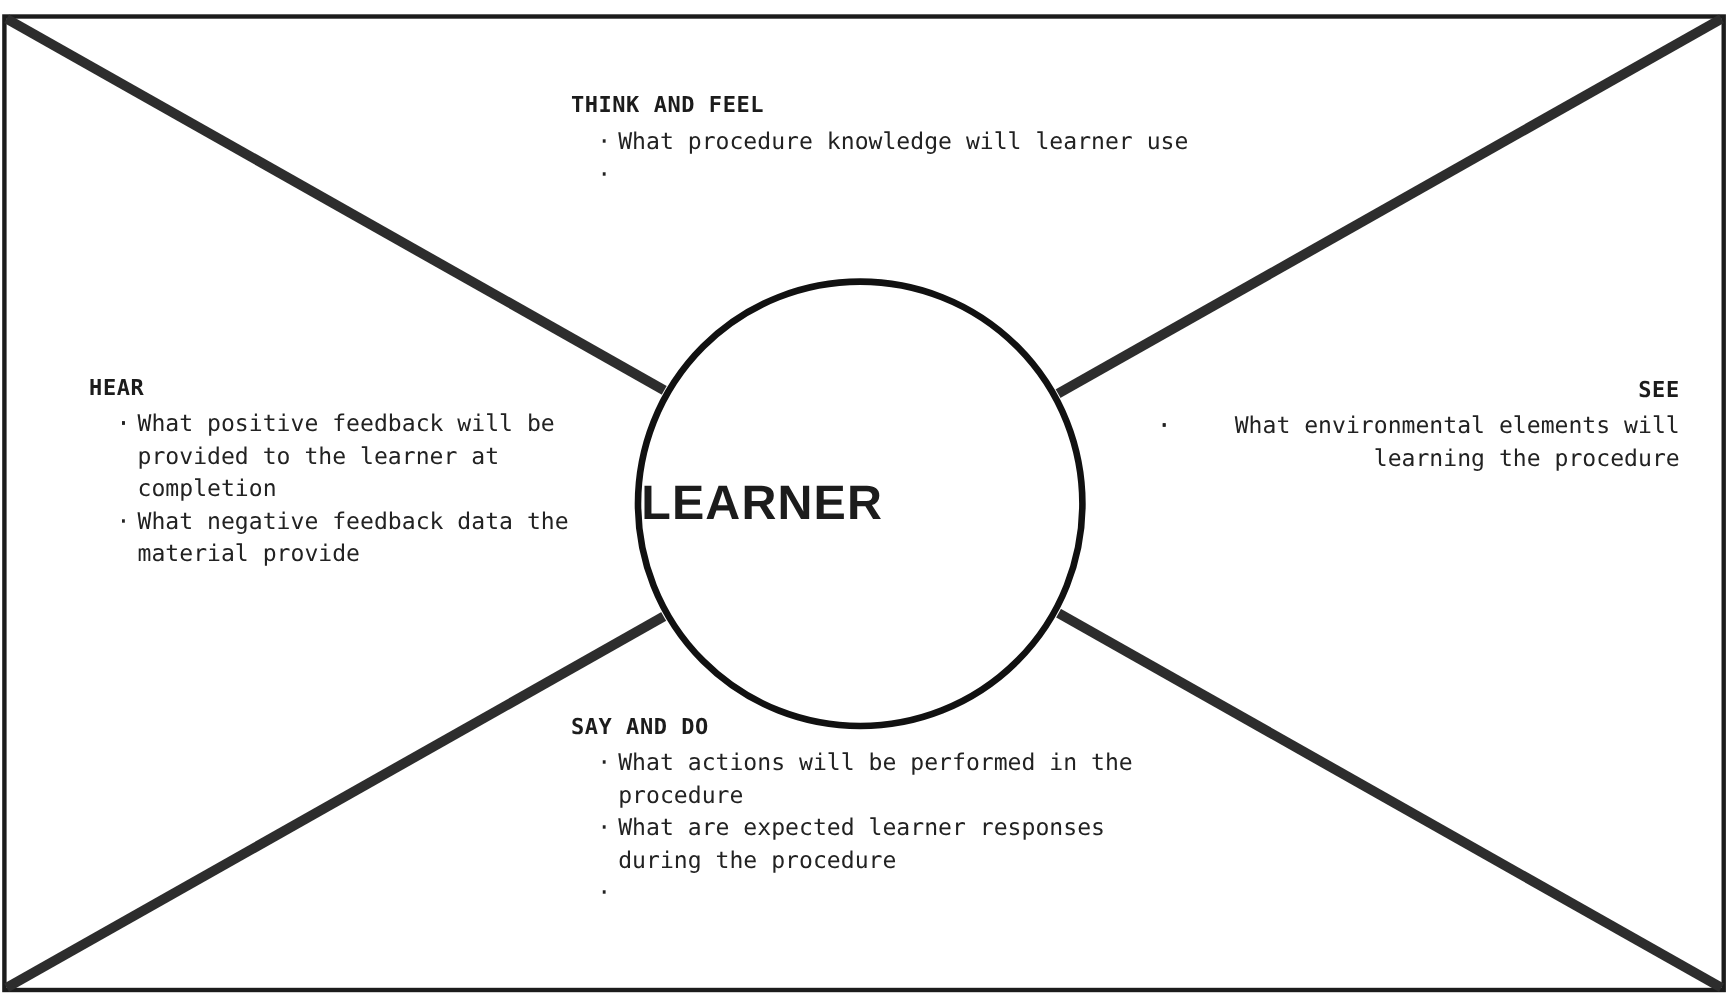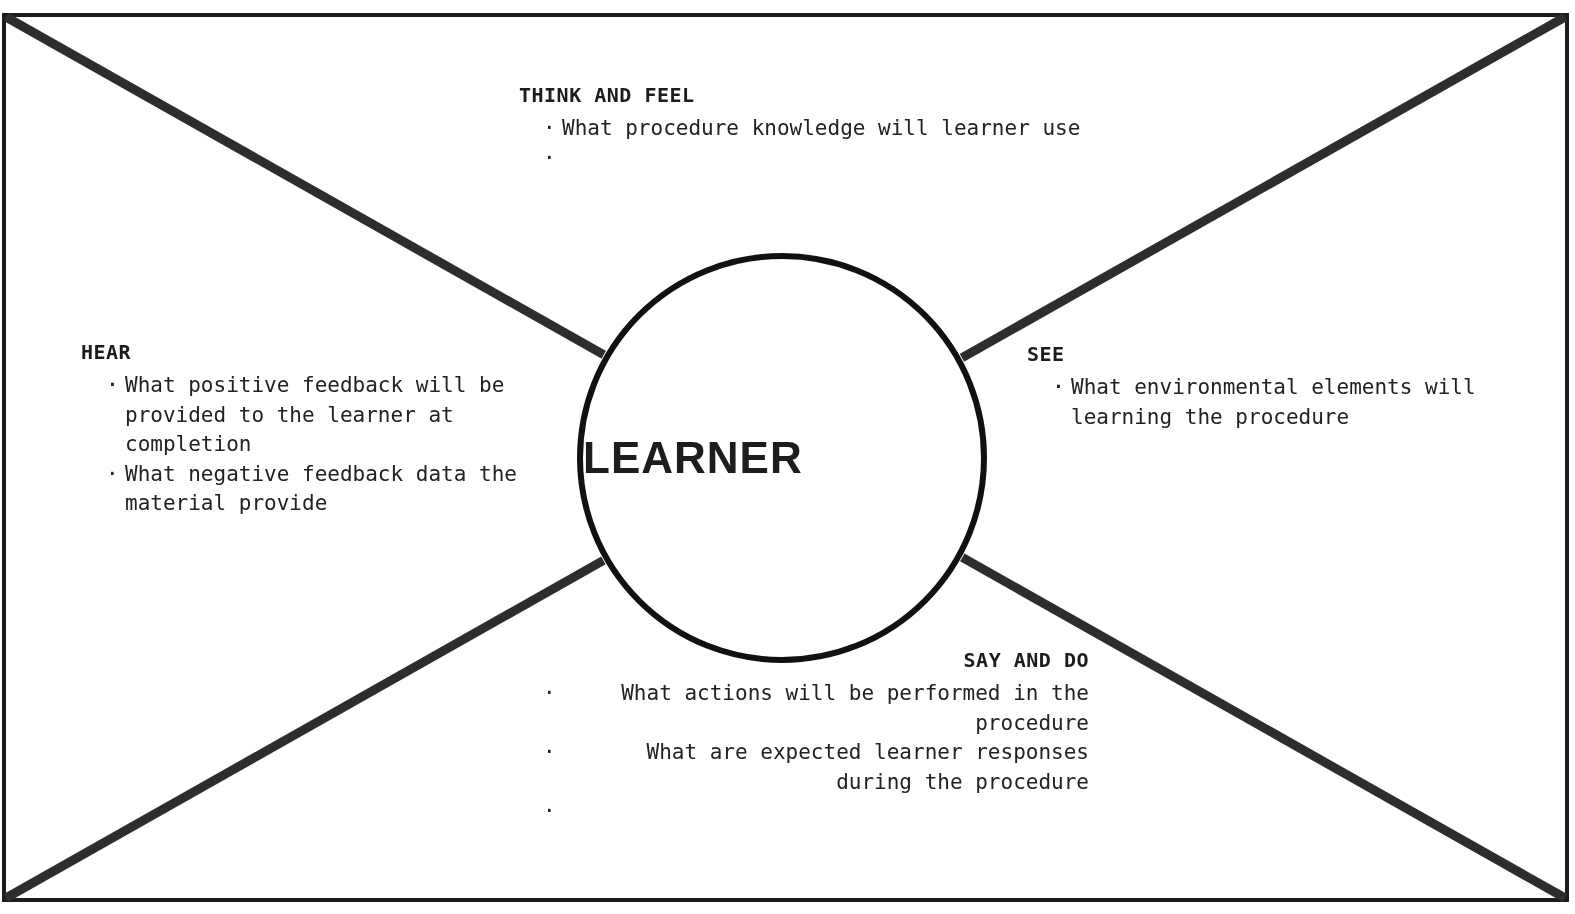--- a/index.html
+++ b/index.html
@@ -59,22 +59,22 @@
     top: 0;
     font-family: "DejaVu Sans Mono", monospace;
     font-size: 21px;
     line-height: 29.5px;
     color: #222222;
   }
 
   
   #q-think  { left: 519px;  top: 85px;  width: 640px; }
   #q-hear   { left: 33px;   top: 342px; width: 500px; margin-left: 48px; }
-  #q-see    { left: 1027px; top: 344px; width: 500px; }
-  #q-saydo  { left: 519px;  top: 650px; width: 570px; text-align: right; }
+  #q-see    { left: 1027px; top: 344px; width: 500px; text-align: right; }
+  #q-saydo  { left: 519px;  top: 650px; width: 570px; }
 
   #q-hear .quadrant-list,
   #q-see  .quadrant-list  { padding-left: 25px; }
   #q-think .quadrant-list,
   #q-saydo .quadrant-list { padding-left: 24px; }
 
   
   #center-circle {
     position: absolute;
     left: 577px;

